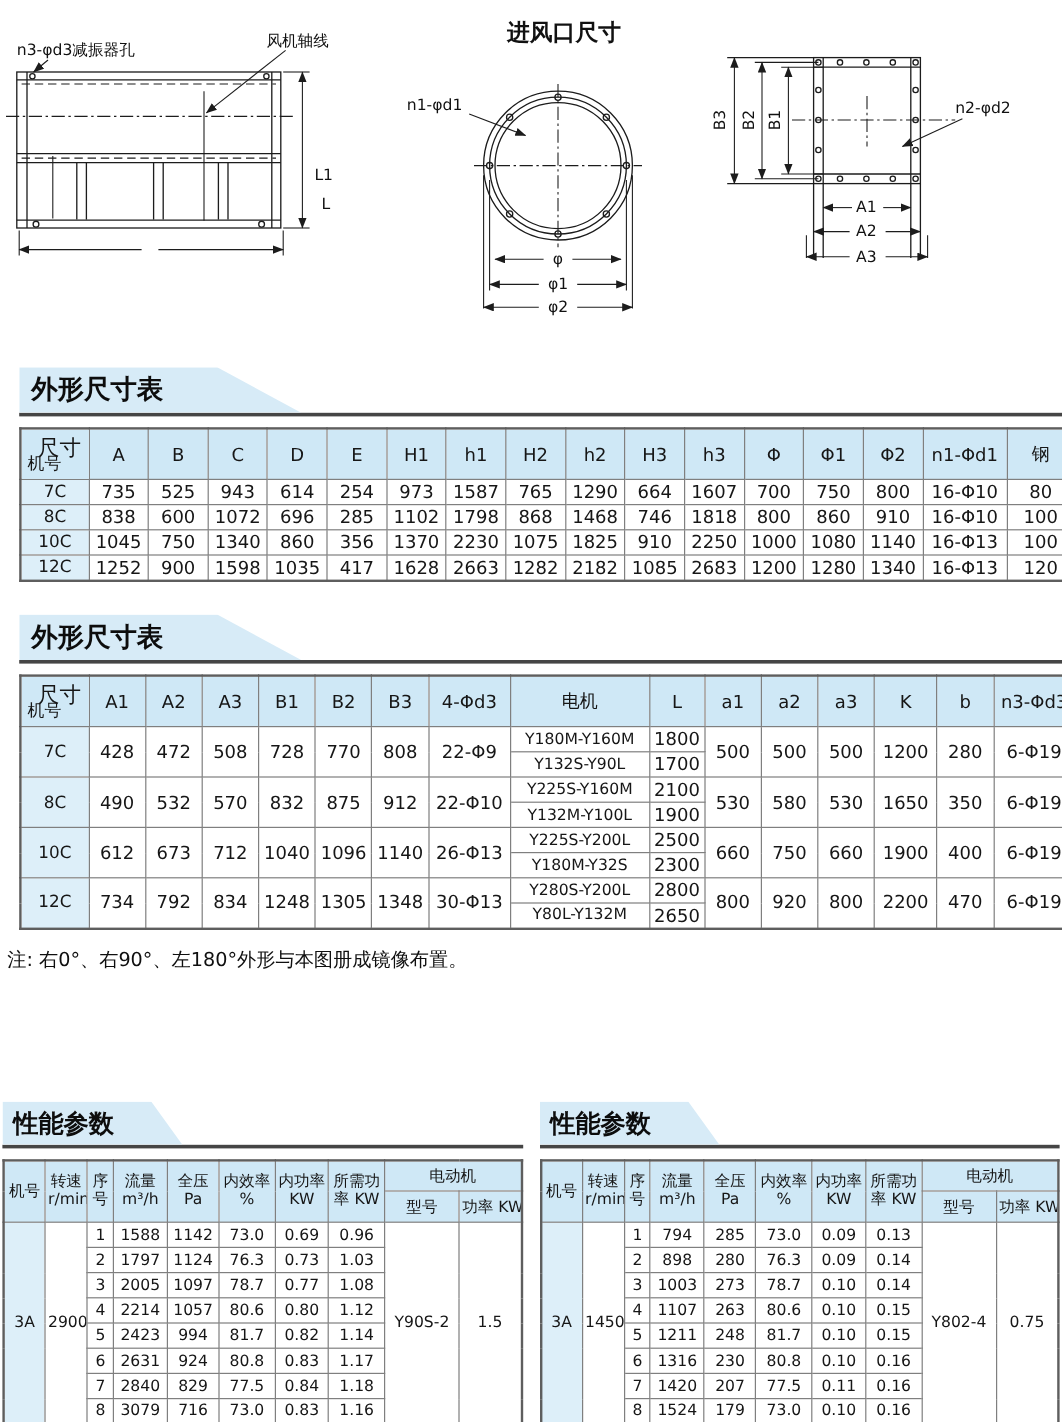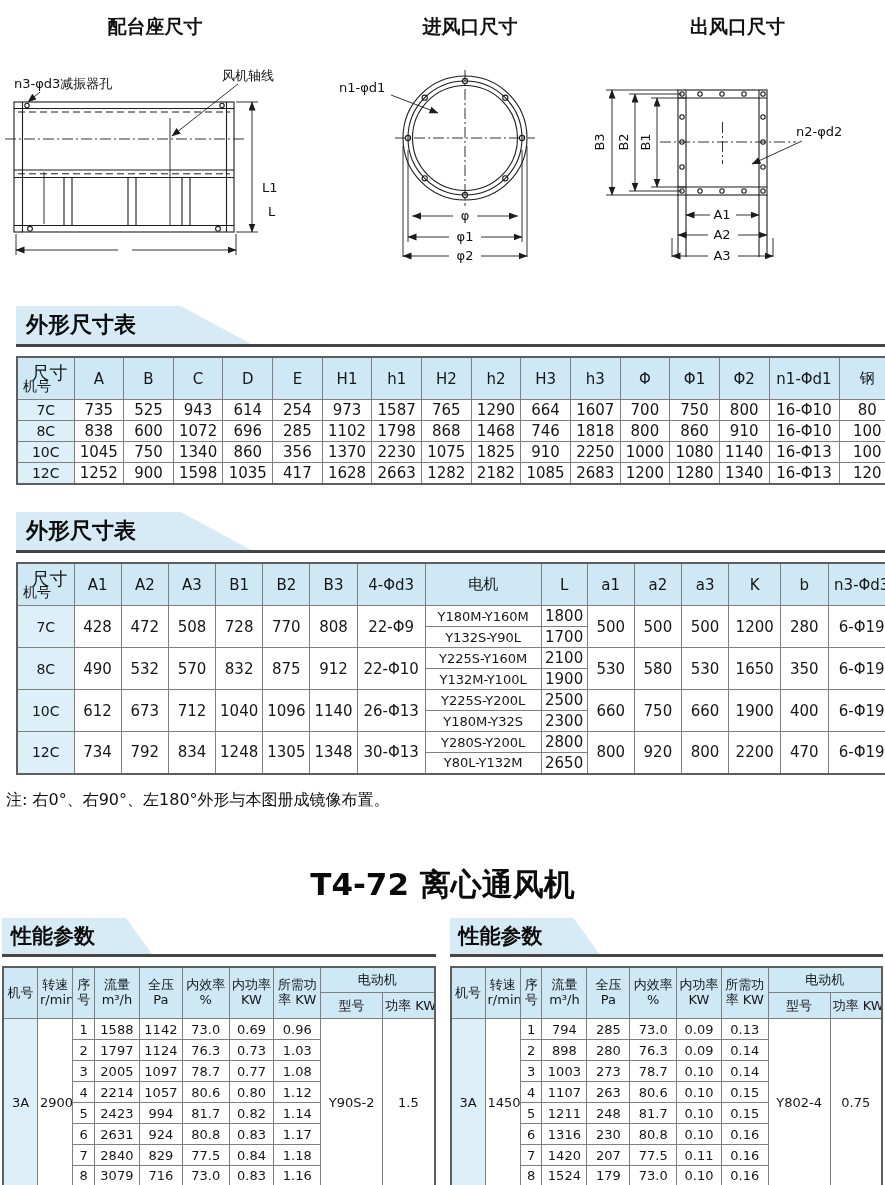--- a/index.html
+++ b/index.html
@@ -60,21 +60,20 @@
   .hd2 div{line-height:1.15;}
 </style>
 </head>
 <body>
 
 <div class="page">
 
   <div class="drawings">
 
     <figure class="fig" style="left:0;width:310px;margin:0;">
-      <div class="fig-title">配台座尺寸</div>
       <svg class="draw" width="310" height="225" viewBox="0 0 310 225">
         <defs>
           <marker id="m1" markerWidth="10" markerHeight="8" refX="8.5" refY="3.5" orient="auto-start-reverse" markerUnits="userSpaceOnUse">
               <path d="M0,0 L9,3.5 L0,7 z" fill="#1c1c1c"></path>
             </marker>
         </defs>
         <text x="14" y="46">n3-φd3减振器孔</text>
         <line class="thin" x1="40" y1="50" x2="28" y2="60" marker-end="url(#m1)"></line>
         <text x="222" y="38">风机轴线</text>
         <line class="thin" x1="238" y1="42" x2="172" y2="94" marker-end="url(#m1)"></line>
@@ -145,21 +144,20 @@
         <line class="thin" x1="124" y1="195" x2="83" y2="195" marker-end="url(#m2)"></line>
         <line class="thin" x1="156" y1="195" x2="197" y2="195" marker-end="url(#m2)"></line>
         <text x="140" y="199" text-anchor="middle">φ1</text>
         <line class="thin" x1="124" y1="214" x2="78" y2="214" marker-end="url(#m2)"></line>
         <line class="thin" x1="156" y1="214" x2="202" y2="214" marker-end="url(#m2)"></line>
         <text x="140" y="218" text-anchor="middle">φ2</text>
       </svg>
     </figure>
 
     <figure class="fig" style="left:590px;width:295px;margin:0;">
-      <div class="fig-title">出风口尺寸</div>
       <svg class="draw" width="295" height="225" viewBox="0 0 295 225">
         <defs>
           <marker id="m3" markerWidth="10" markerHeight="8" refX="8.5" refY="3.5" orient="auto-start-reverse" markerUnits="userSpaceOnUse">
               <path d="M0,0 L9,3.5 L0,7 z" fill="#1c1c1c"></path>
             </marker>
         </defs>
         <rect x="88" y="48" width="89" height="105" stroke-width="1.5"></rect>
         <line x1="88" y1="56" x2="177" y2="56"></line>
         <line x1="88" y1="145" x2="177" y2="145"></line>
         <line x1="96" y1="48" x2="96" y2="215"></line>
@@ -480,21 +478,20 @@
           <tr>
             <td class="motor-name">Y80L-Y132M</td>
             <td>2650</td>
           </tr>
         </tbody>
       </table>
   </div>
 
   <p class="note">注: 右0°、右90°、左180°外形与本图册成镜像布置。</p>
 
-  <h1 class="page-title">T4-72 离心通风机</h1>
 
   <div class="perf-row">
     <div class="perf-col">
       <div class="sec-head">
         <div class="banner small">
           <span>性能参数</span>
         </div>
       </div>
       <table class="perf-table" id="perf-table-left">
           <colgroup>

